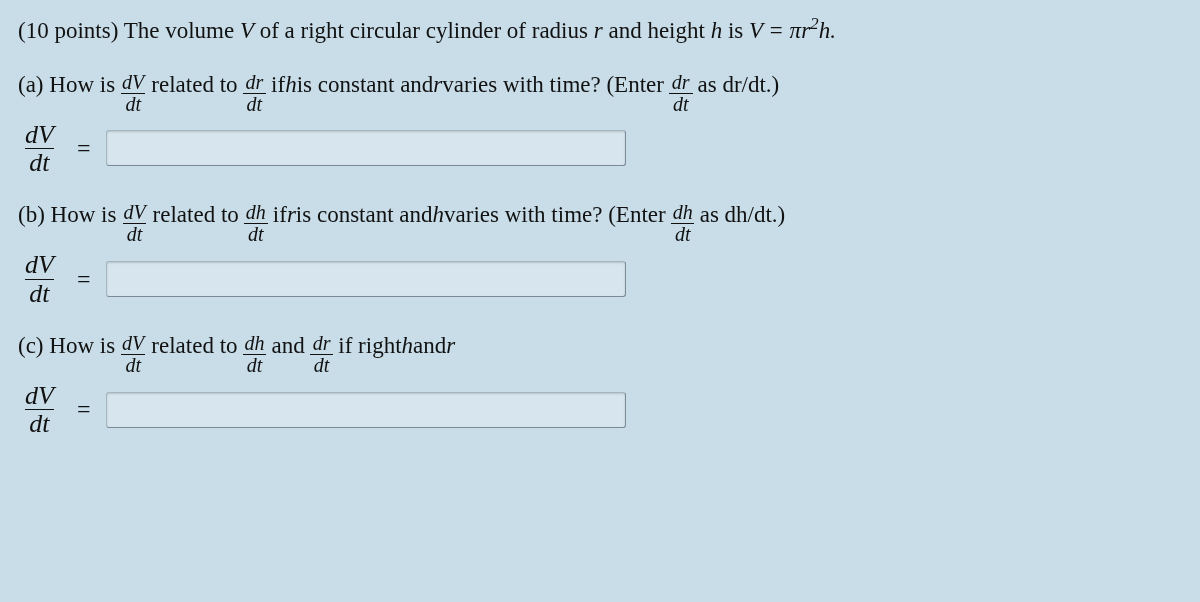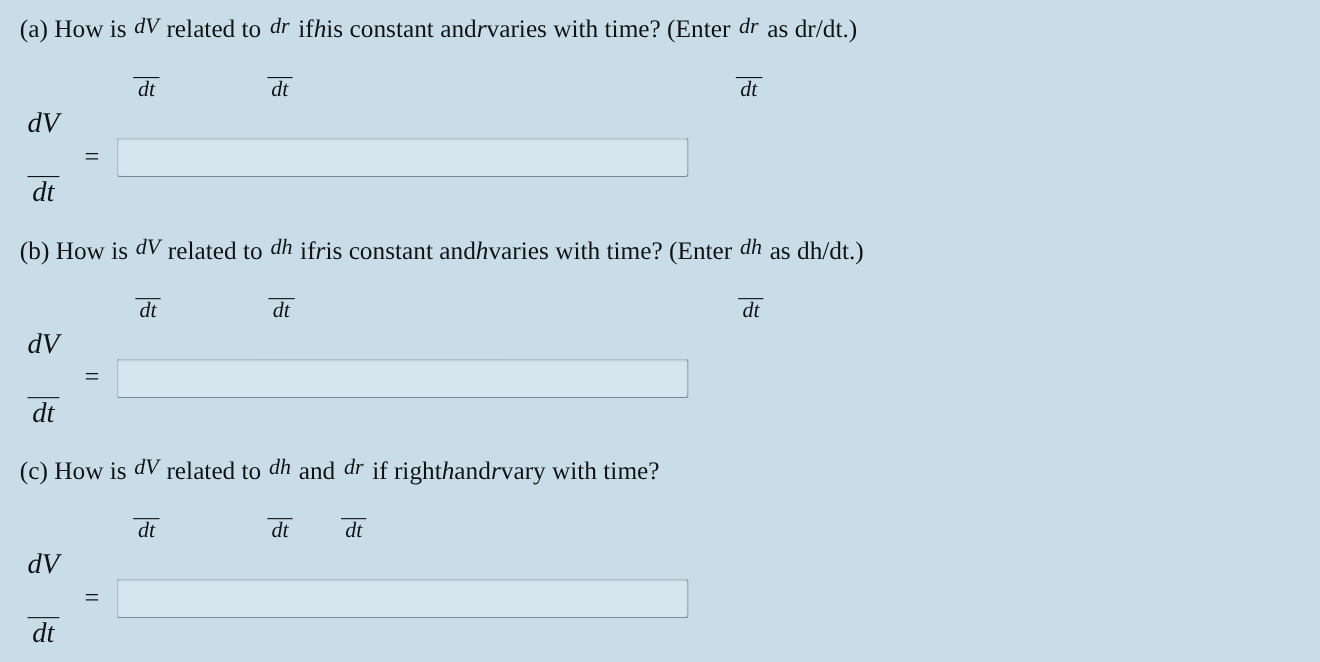--- a/index.html
+++ b/index.html
@@ -39,21 +39,20 @@
     gap: 10px;
   }
   .frac {
     display: inline-flex;
     flex-direction: column;
     align-items: center;
     vertical-align: middle;
     font-style: italic;
     line-height: 1.05;
     margin: 0 5px;
-    gap: 35px;
   }
   .frac .num {
     padding: 0 2px;
   }
   .frac .den {
     border-top: 1.6px solid #111;
     padding: 0 4px;
     font-style: italic;
   }
   .frac.small { font-size: 20px; }
@@ -72,20 +71,23 @@
     border-radius: 3px;
     box-shadow: inset 0 1px 2px rgba(0,0,0,0.15);
   }
   sup { font-size: 0.75em; vertical-align: super; }
 </style>
 </head>
 <body>
 
 <div class="page">
 
+  <div class="intro">
+    <span>(10 points) </span><span>The volume </span><span class="it">V</span><span> of a right circular cylinder of radius </span><span class="it">r</span><span> and height </span><span class="it">h</span><span> is </span><span class="it"><span>V = πr</span><sup>2</sup><span>h.</span></span>
+  </div>
 
   <div class="part">
     <div class="qline">
       <span>(a) How is </span>
       <span class="frac small">
         <span class="num">dV</span>
         <span class="den">dt</span>
       </span>
       <span> related to </span>
       <span class="frac small">
@@ -160,21 +162,20 @@
       </span>
       <span> and </span>
       <span class="frac small">
         <span class="num">dr</span>
         <span class="den">dt</span>
       </span>
       <span> if right </span>
         <span class="it">h</span>
         <span> and </span>
         <span class="it">r</span>
-        <span> vary with time?</span>
     </div>
     <div class="ansline">
       <span class="frac big">
         <span class="num">dV</span>
         <span class="den">dt</span>
       </span>
       <span class="eq">=</span>
       <input class="answer" type="text" style="">
     </div>
   </div>

